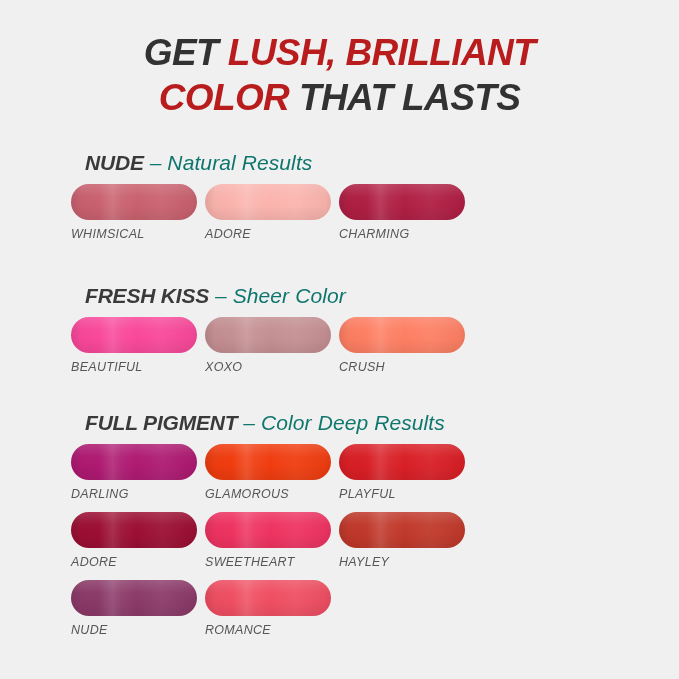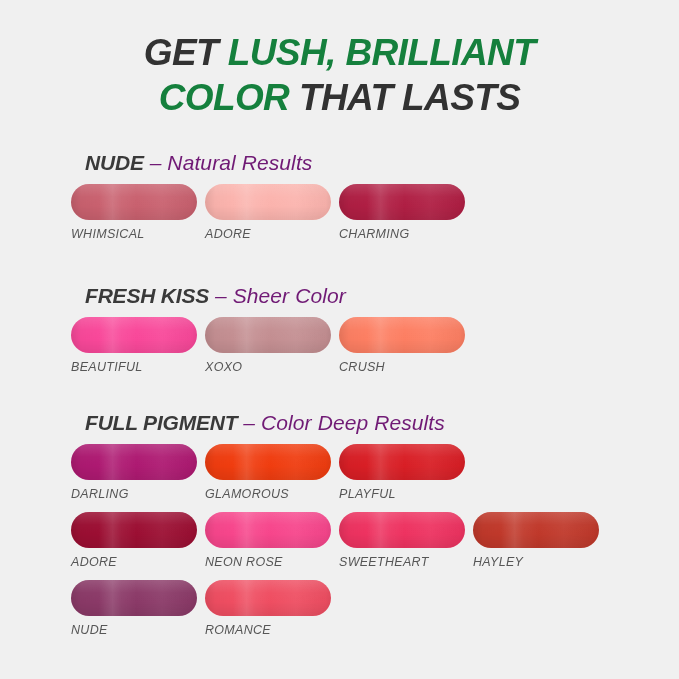--- a/index.html
+++ b/index.html
@@ -30,21 +30,21 @@
     text-align: center;
     font-family: "Liberation Sans", sans-serif;
     font-weight: bold;
     font-style: italic;
     font-size: 37px;
     line-height: 45px;
     letter-spacing: -0.6px;
     color: #323232;
     white-space: nowrap;
   }
-  .headline .accent { color: #15803d; }
+  .headline .accent { color: #b91c1c; }
   .headline-line { display: block; }
 
   
   .section {
     position: absolute;
     left: 71px;
     width: 560px;
   }
   .section-header {
     margin: 0 0 9px 14px;
@@ -54,21 +54,21 @@
     color: #3a3a3a;
   }
   .section-header .sh-name {
     font-weight: bold;
     font-style: italic;
     letter-spacing: -0.2px;
   }
   .section-header .sh-sub {
     font-weight: 300;
     font-style: italic;
-    color: #701a75;
+    color: #0f766e;
     letter-spacing: 0.1px;
     text-align: center;
   }
 
   
   .swatch-rows { display: block; }
   .swatch-row {
     display: flex;
     flex-direction: row;
   }
@@ -202,26 +202,20 @@
             </div>
           </div>
           <div class="swatch-row">
             <div class="swatch-cell pad-row">
               <div class="swatch-chip" style="background: rgb(156, 15, 51);">
                 <span class="sheen"></span>
               </div>
               <div class="swatch-label">ADORE</div>
             </div>
             <div class="swatch-cell pad-row">
-              <div class="swatch-chip" style="background: rgb(247, 70, 140);">
-                <span class="sheen"></span>
-              </div>
-              <div class="swatch-label">NEON ROSE</div>
-            </div>
-            <div class="swatch-cell pad-row">
               <div class="swatch-chip" style="background: rgb(238, 51, 97);">
                 <span class="sheen"></span>
               </div>
               <div class="swatch-label">SWEETHEART</div>
             </div>
             <div class="swatch-cell pad-row">
               <div class="swatch-chip" style="background: rgb(192, 57, 43);">
                 <span class="sheen"></span>
               </div>
               <div class="swatch-label">HAYLEY</div>

